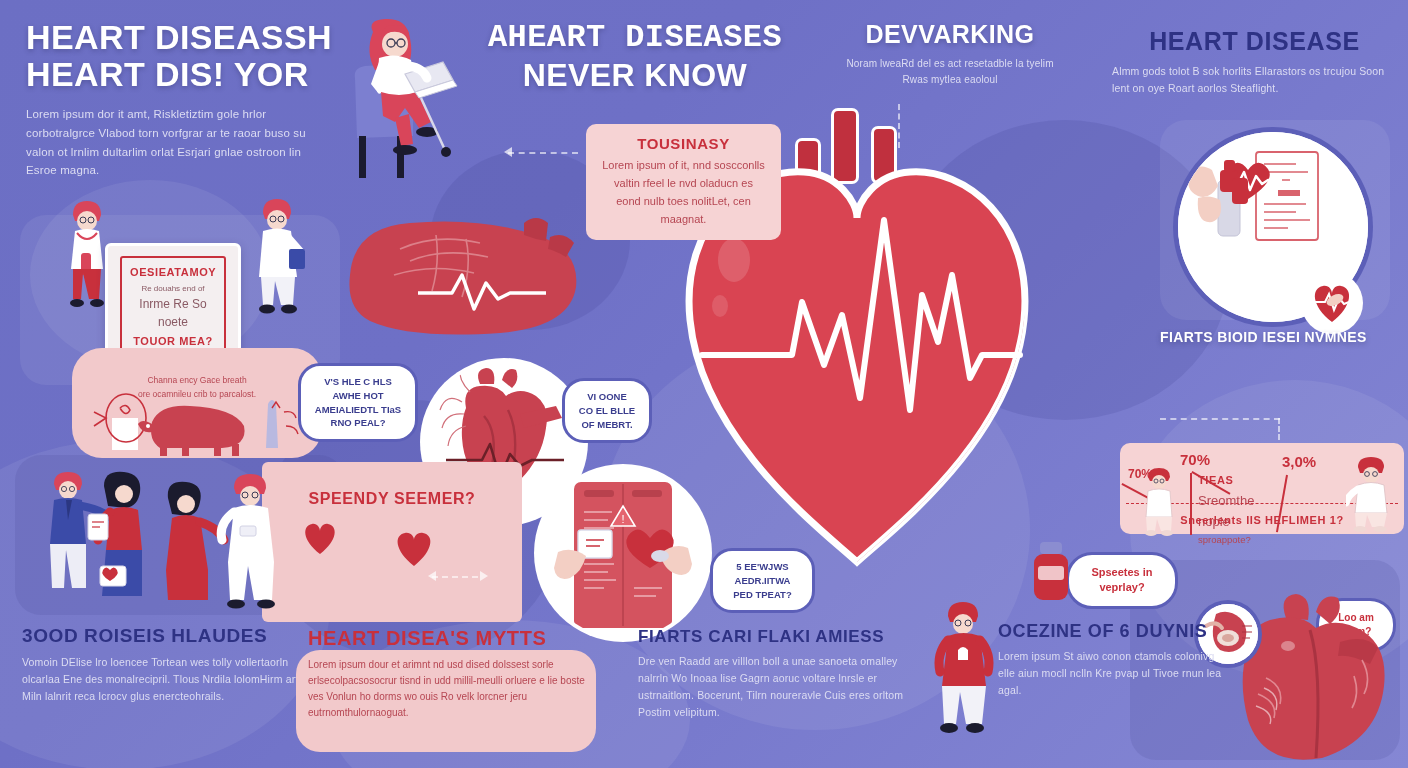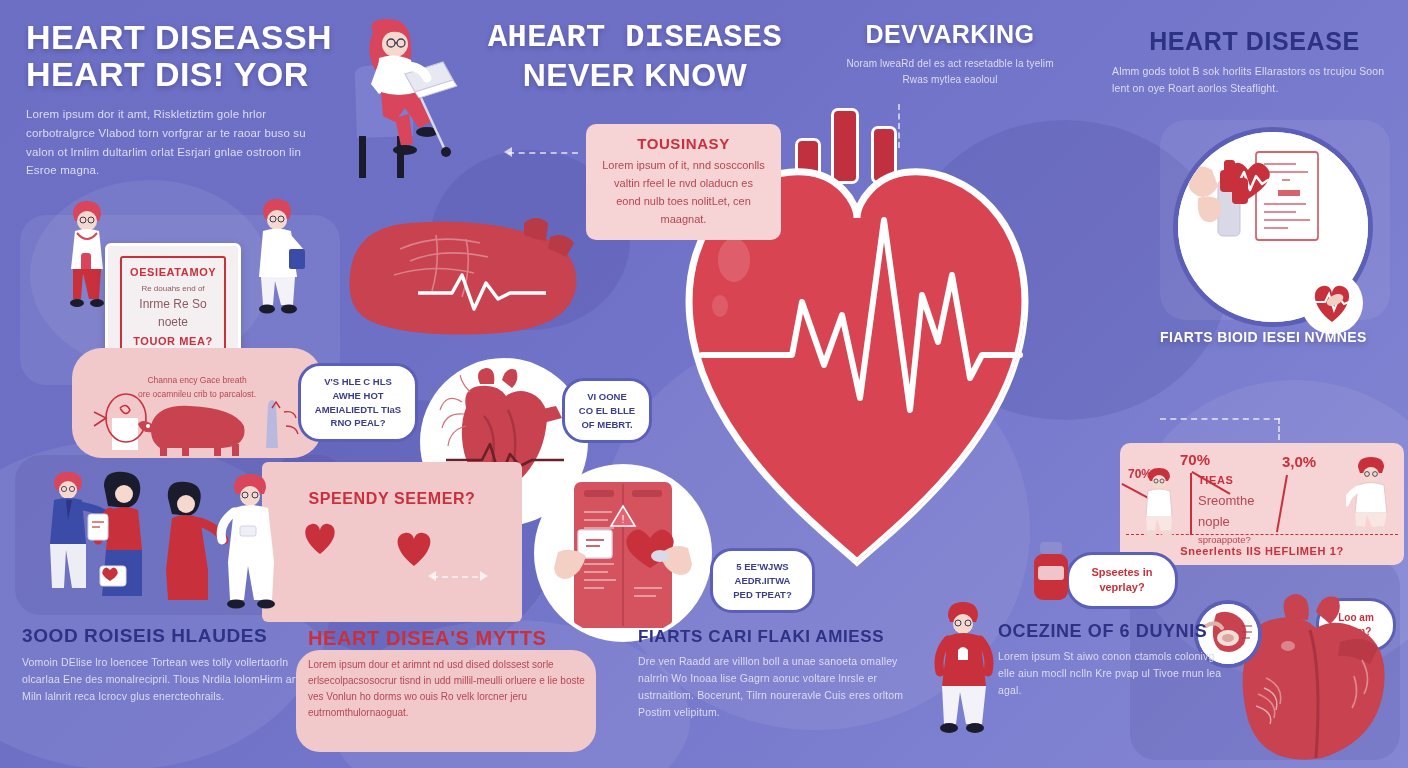--- a/index.html
+++ b/index.html
@@ -511,21 +511,21 @@
       <ellipse cx="30" cy="24" rx="9" ry="5" fill="#F3CFC4" transform="rotate(-25 30 24)"></ellipse>
     </svg>
   </div>
 
   <div style="position:absolute; left:1160px; top:330px; width:242px;">
     <div class="h-white" style="font-size:14px;">FIARTS BIOID IESEI NVMNES</div>
   </div>
   <div class="dashed-h" style="left:1160px; top:418px; width:120px;"></div>
   <div class="dashed-v" style="left:1278px; top:418px; height:22px;"></div>
 
-  <div class="card-pink" style="left:1120px; top:443px; width:284px; height:122px; padding:8px;">
+  <div class="card-pink" style="left:1120px; top:443px; width:284px; height:91px; padding:8px;">
     <div class="stat-num" style="left:60px; top:8px;">70%</div>
     <div class="stat-num" style="left:8px; top:24px; font-size:12px;">70%</div>
     <div class="stat-num" style="left:162px; top:10px;">3,0%</div>
     <div class="stat-line" style="left:72px; top:28px; width:44px; height:1.6px; transform:rotate(30deg); transform-origin:left center;"></div>
     <div class="stat-line" style="left:70px; top:30px; width:2px; height:62px;"></div>
     <div class="stat-line" style="left:166px; top:32px; width:2px; height:58px; transform:rotate(10deg); transform-origin:top center;"></div>
     <div class="stat-line" style="left:2px; top:40px; width:44px; height:1.6px; transform:rotate(28deg); transform-origin:left center;"></div>
     <div style="position:absolute; left:78px; top:32px; width:84px;">
       <div class="h-red" style="font-size:11px;">TIEAS</div>
       <div class="body-pink" style="font-size:13px; margin-top:3px;">Sreomthe nople</div>

